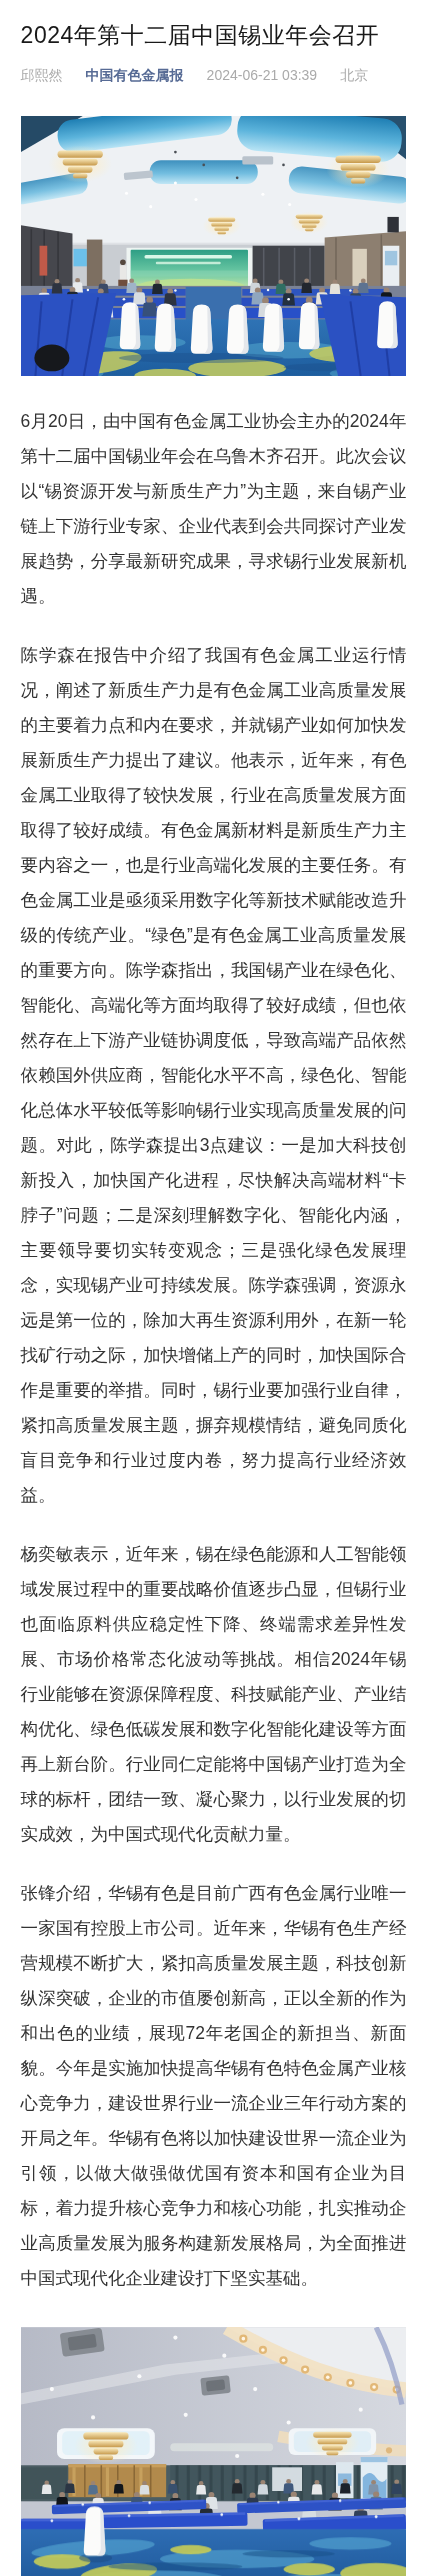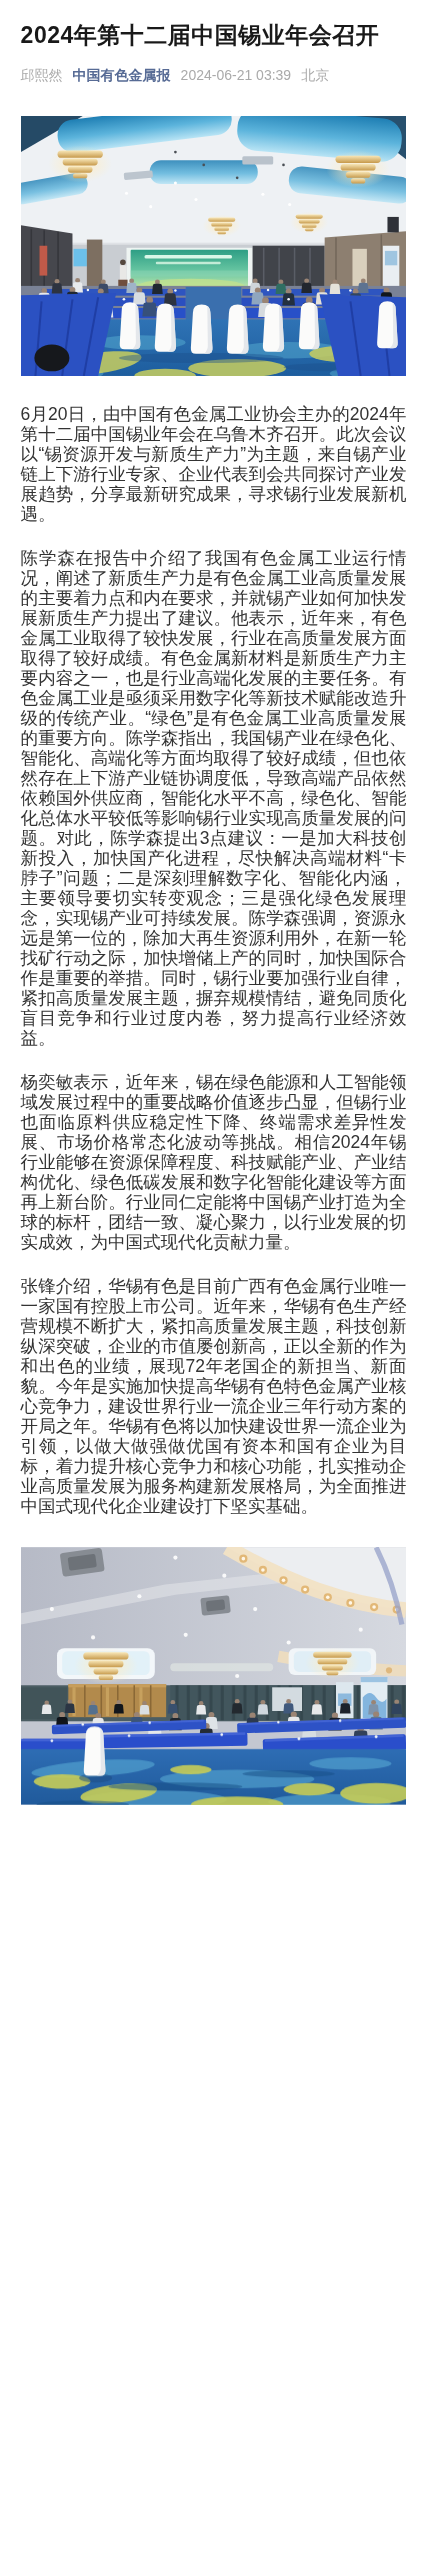--- a/index.html
+++ b/index.html
@@ -2,34 +2,34 @@
 <html style="--title-text: #191919; --body-text: #333333; --meta-text: #aaaaaa; --source-link: #576b95;font-size:8.2px"><head>
 <meta charset="utf-8">
 <style>
   html,body { margin:0; padding:0; background:#ffffff; }
   .page {
     width:427px; min-height:2821px; position:relative; background:#fff;
     box-sizing:border-box; padding-top:19.6px; overflow:hidden;
     font-family:"Liberation Sans","DejaVu Sans",sans-serif;
   }
   .title {
-    margin:0 20.6px; font-size:23px; line-height:1.38; font-weight:700;
+    margin:0 20.6px; font-size:23px; line-height:1.38; font-weight:400;
     color:var(--title-text,#191919); letter-spacing:0.5px;
   }
   .byline {
     margin:14.4px 20.6px 0; font-size:14px; line-height:19.6px;
-    color:var(--meta-text,#aaaaaa); display:flex; gap:10px; align-items:baseline;
+    color:var(--meta-text,#aaaaaa); display:flex; gap:23px; align-items:baseline;
     white-space:nowrap;
   }
   .byline .source { color:var(--source-link,#576b95);font-weight:bold; }
   figure.photo { margin:31px 20.6px 0; width:385px; padding:0; }
   figure.photo svg { display:block; }
   .photo2 { margin-top:26px; }
   .page p {
-    margin:24px 20.6px 0; font-size:17.5px; line-height:20px;
+    margin:24px 20.6px 0; font-size:17.5px; line-height:35px;
     color:var(--body-text,#333333); text-align:justify;
     text-justify:inter-ideograph; word-break:break-all;
   }
   p.first { margin-top:28px; }
 </style>
 </head>
 <body>
 
 <div class="page">
 

